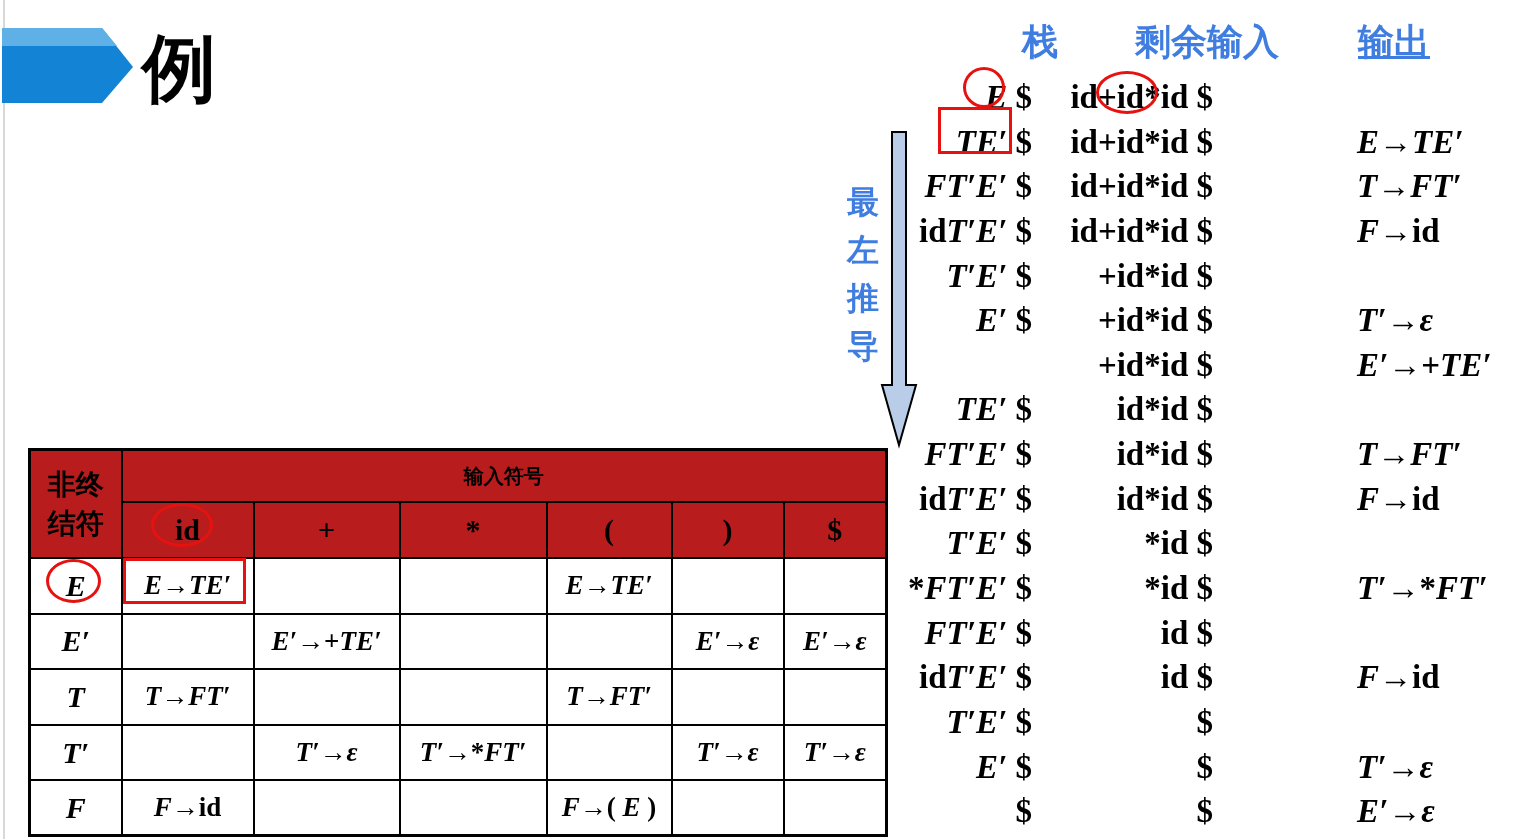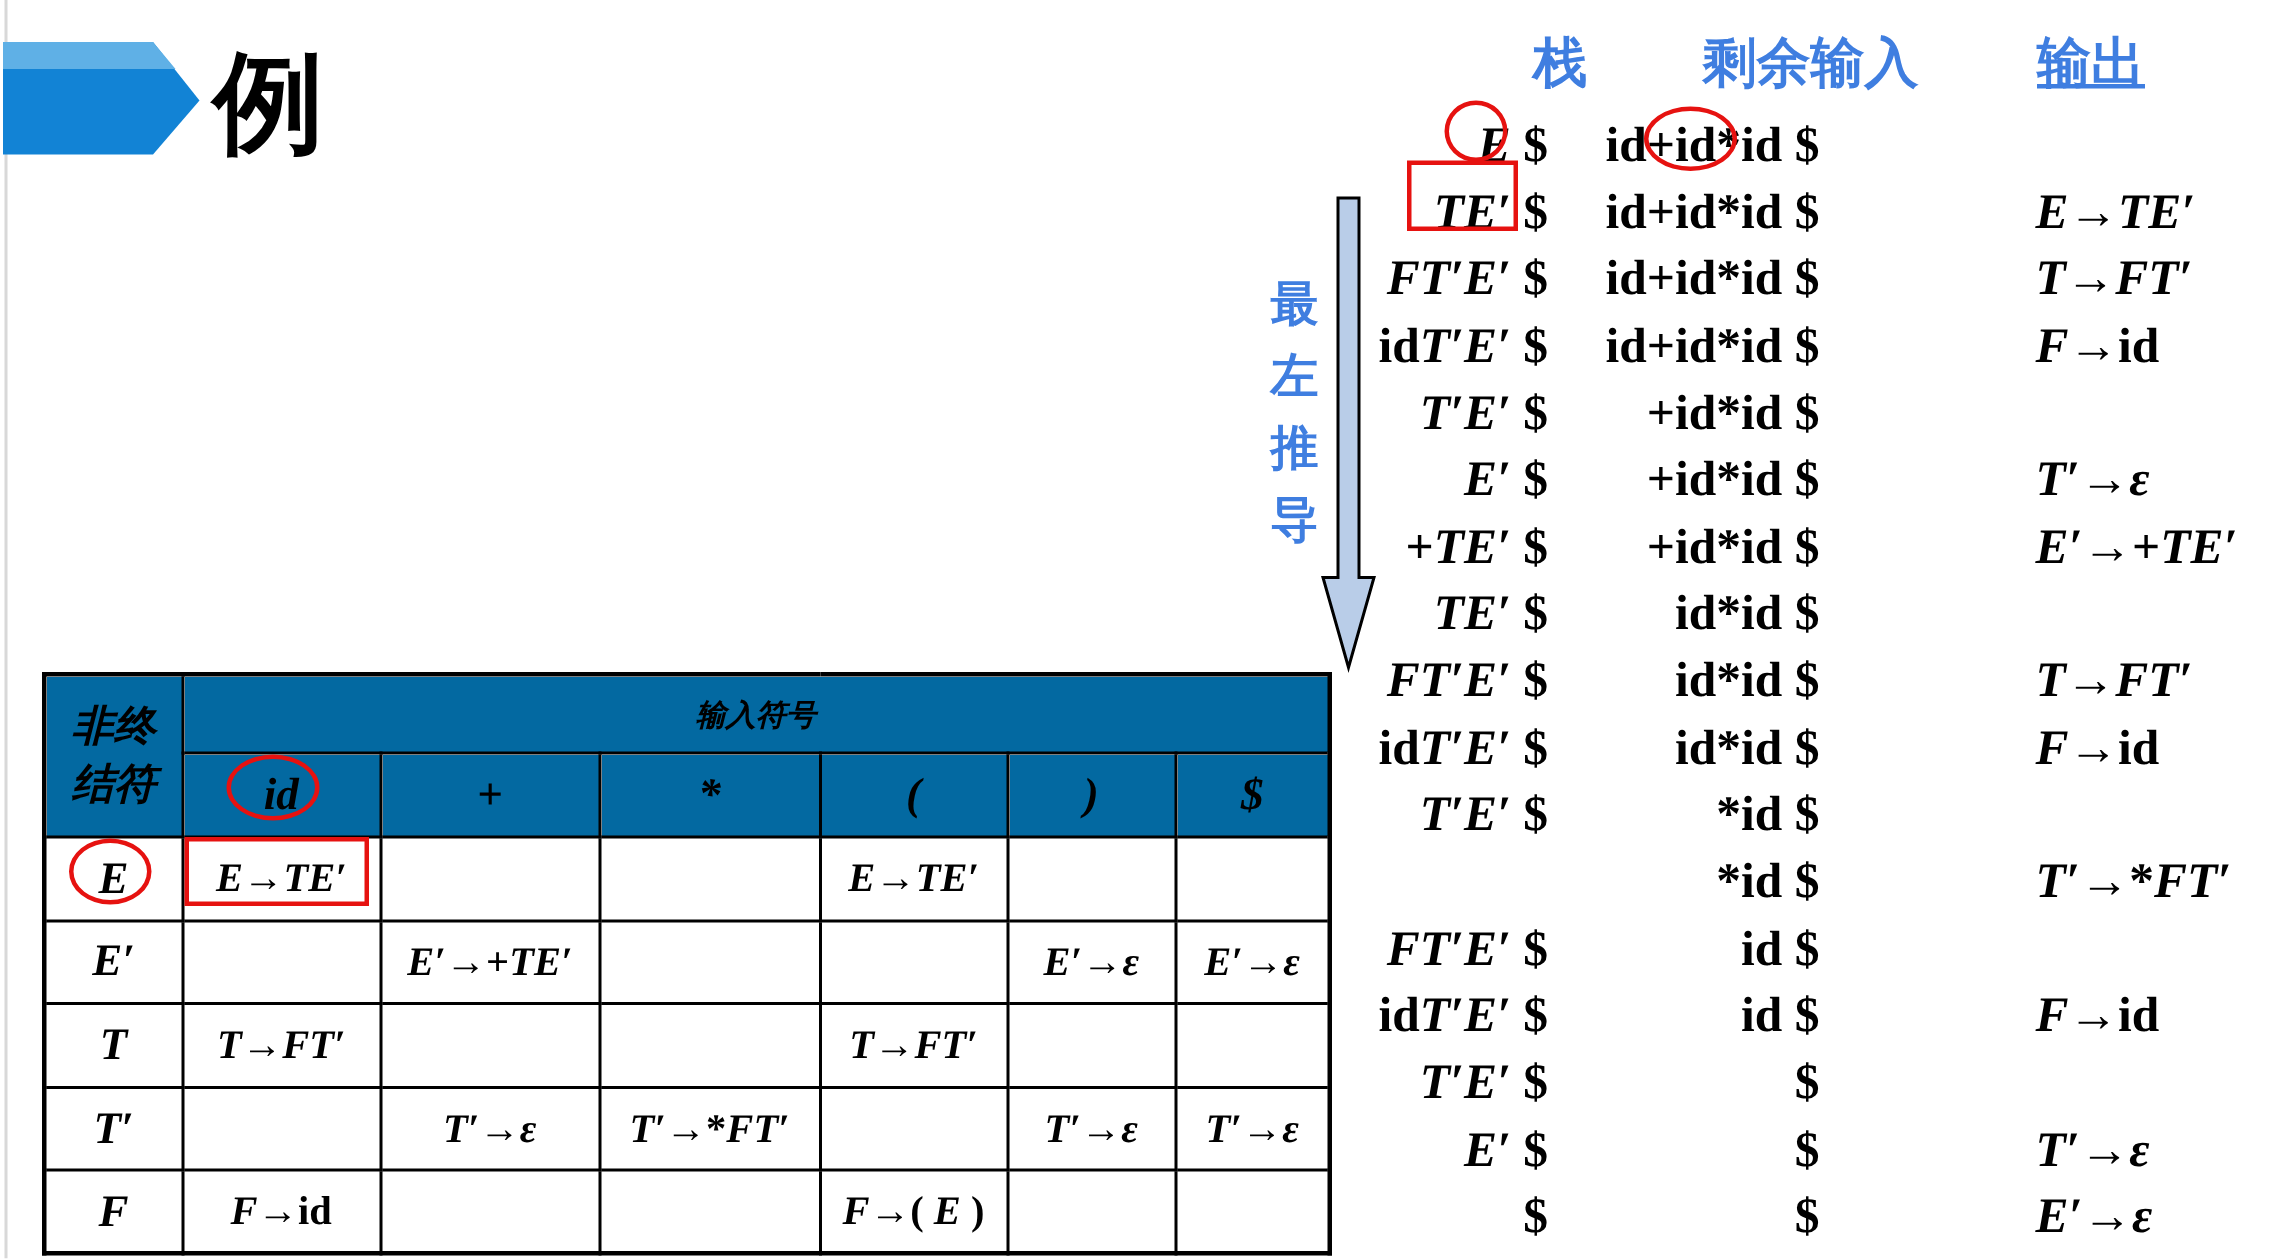--- a/index.html
+++ b/index.html
@@ -47,21 +47,21 @@
   
   #ll1-table{
     position:absolute;left:28px;top:448px;
     border-collapse:collapse;table-layout:fixed;width:857px;
     border:3px solid #000;
   }
   #ll1-table th,#ll1-table td{
     border:2px solid #000;text-align:center;vertical-align:middle;
     padding:0;overflow:hidden;color:#000;
   }
-  #ll1-table thead th{background:#0369a1;font-style:italic;}
+  #ll1-table thead th{background:#b91c1c;}
   .corner-cell{font-size:28px;font-weight:bold;line-height:1.4;}
   .input-sym-cell{font-size:20px;font-weight:bold;height:50px;}
   .terminal-cell{font-size:30px;font-weight:bold;height:54px;}
   #ll1-table tbody tr{height:55.6px;}
   .nt-cell{font-size:30px;font-weight:bold;font-style:italic;background:#fff;}
   .prod-cell{font-size:27px;font-weight:bold;background:#fff;}
   .prod-cell i,.nt-cell i,.trace-row i{font-style:italic;}
 
   
   .ann{position:absolute;border:3px solid #e61210;background:transparent;box-sizing:border-box;}
@@ -113,21 +113,20 @@
       <span class="stack"><i>T′</i><i>E′</i> $</span>
       <span class="input">+id*id $</span>
       <span class="output"></span>
     </div>
     <div class="trace-row">
       <span class="stack"><i>E′</i> $</span>
       <span class="input">+id*id $</span>
       <span class="output"><i>T′</i>→<i>ε</i></span>
     </div>
     <div class="trace-row">
-      <span class="stack">+<i>T</i><i>E′</i> $</span>
       <span class="input">+id*id $</span>
       <span class="output"><i>E′</i>→+<i>T</i><i>E′</i></span>
     </div>
     <div class="trace-row">
       <span class="stack"><i>T</i><i>E′</i> $</span>
       <span class="input">id*id $</span>
       <span class="output"></span>
     </div>
     <div class="trace-row">
       <span class="stack"><i>F</i><i>T′</i><i>E′</i> $</span>
@@ -138,20 +137,21 @@
       <span class="stack">id<i>T′</i><i>E′</i> $</span>
       <span class="input">id*id $</span>
       <span class="output"><i>F</i>→id</span>
     </div>
     <div class="trace-row">
       <span class="stack"><i>T′</i><i>E′</i> $</span>
       <span class="input">*id $</span>
       <span class="output"></span>
     </div>
     <div class="trace-row">
+      <span class="stack">*<i>F</i><i>T′</i><i>E′</i> $</span>
       <span class="input">*id $</span>
       <span class="output"><i>T′</i>→*<i>F</i><i>T′</i></span>
     </div>
     <div class="trace-row">
       <span class="stack"><i>F</i><i>T′</i><i>E′</i> $</span>
       <span class="input">id $</span>
       <span class="output"></span>
     </div>
     <div class="trace-row">
       <span class="stack">id<i>T′</i><i>E′</i> $</span>

